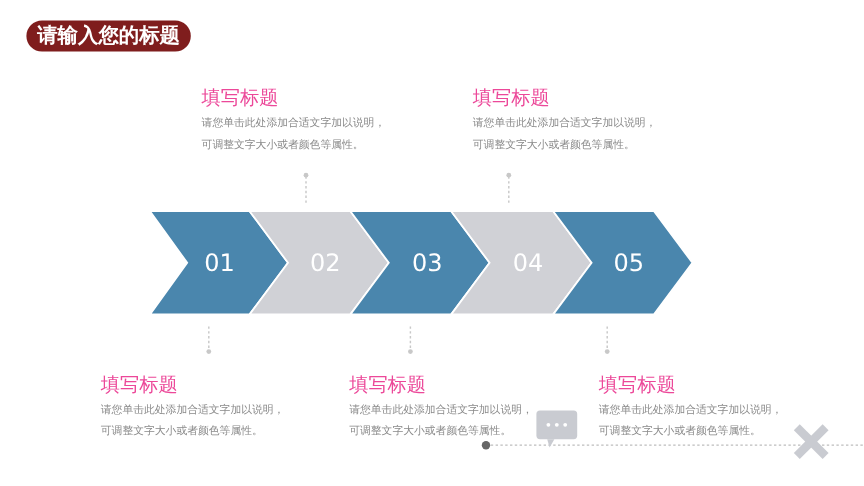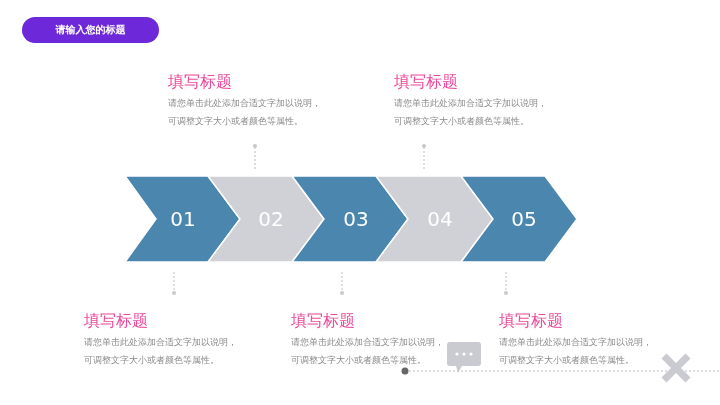--- a/index.html
+++ b/index.html
@@ -1,19 +1,19 @@
 <!DOCTYPE html>
 <html><head>
 <meta charset="utf-8">
 <style>
   html,body{margin:0;padding:0;}
   body{width:720px;height:405px;background:#ffffff;position:relative;overflow:hidden;
        font-family:"DejaVu Sans","Liberation Sans",sans-serif;}
   .title-pill{position:absolute;left:22px;top:17px;width:137px;height:26px;border-radius:13px;
-       background:#6d28d9;color:#fff;font-size:10px;font-weight:bold;line-height:26px;text-align:center;}
+       background:#7f1d1d;color:#fff;font-size:17px;font-weight:bold;line-height:26px;text-align:center;}
   .block{position:absolute;width:190px;}
   .block .h{font-size:16px;color:#ec4899;line-height:20px;}
   .block .p{font-size:9px;color:#8a8a8a;line-height:18px;margin-top:2px;white-space:nowrap;}
   svg.diag{position:absolute;left:0;top:0;}
   .num{font-family:"DejaVu Sans","Liberation Sans",sans-serif;font-size:20px;fill:#ffffff;}
 </style>
 </head>
 <body>
 
 <div class="title-pill">请输入您的标题</div>

